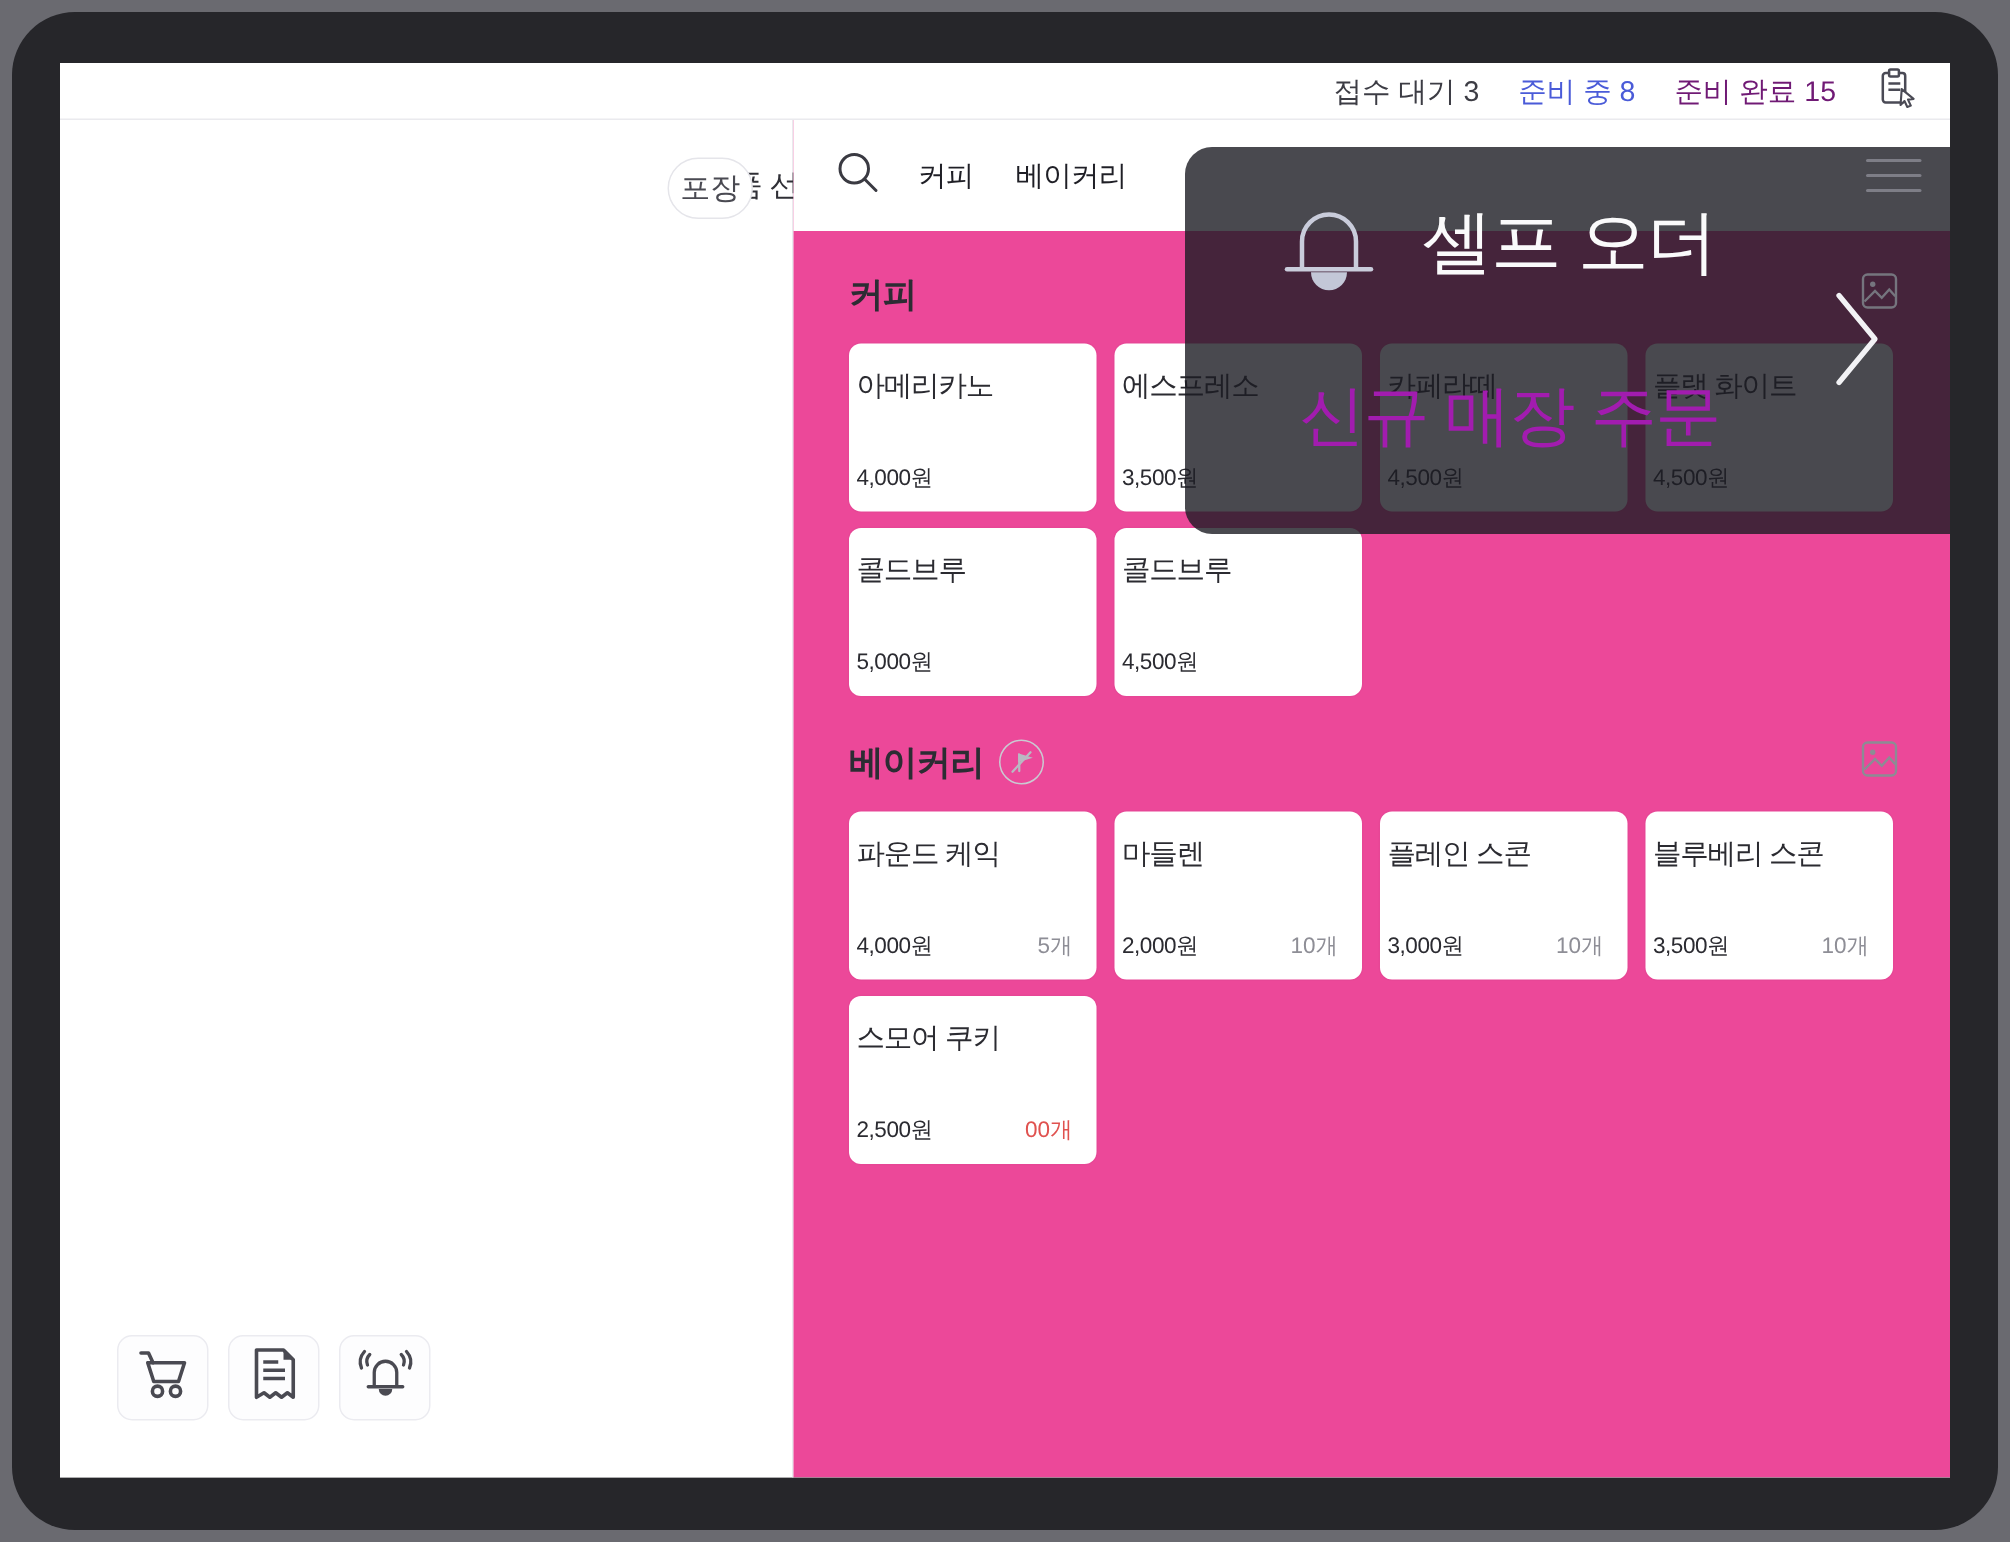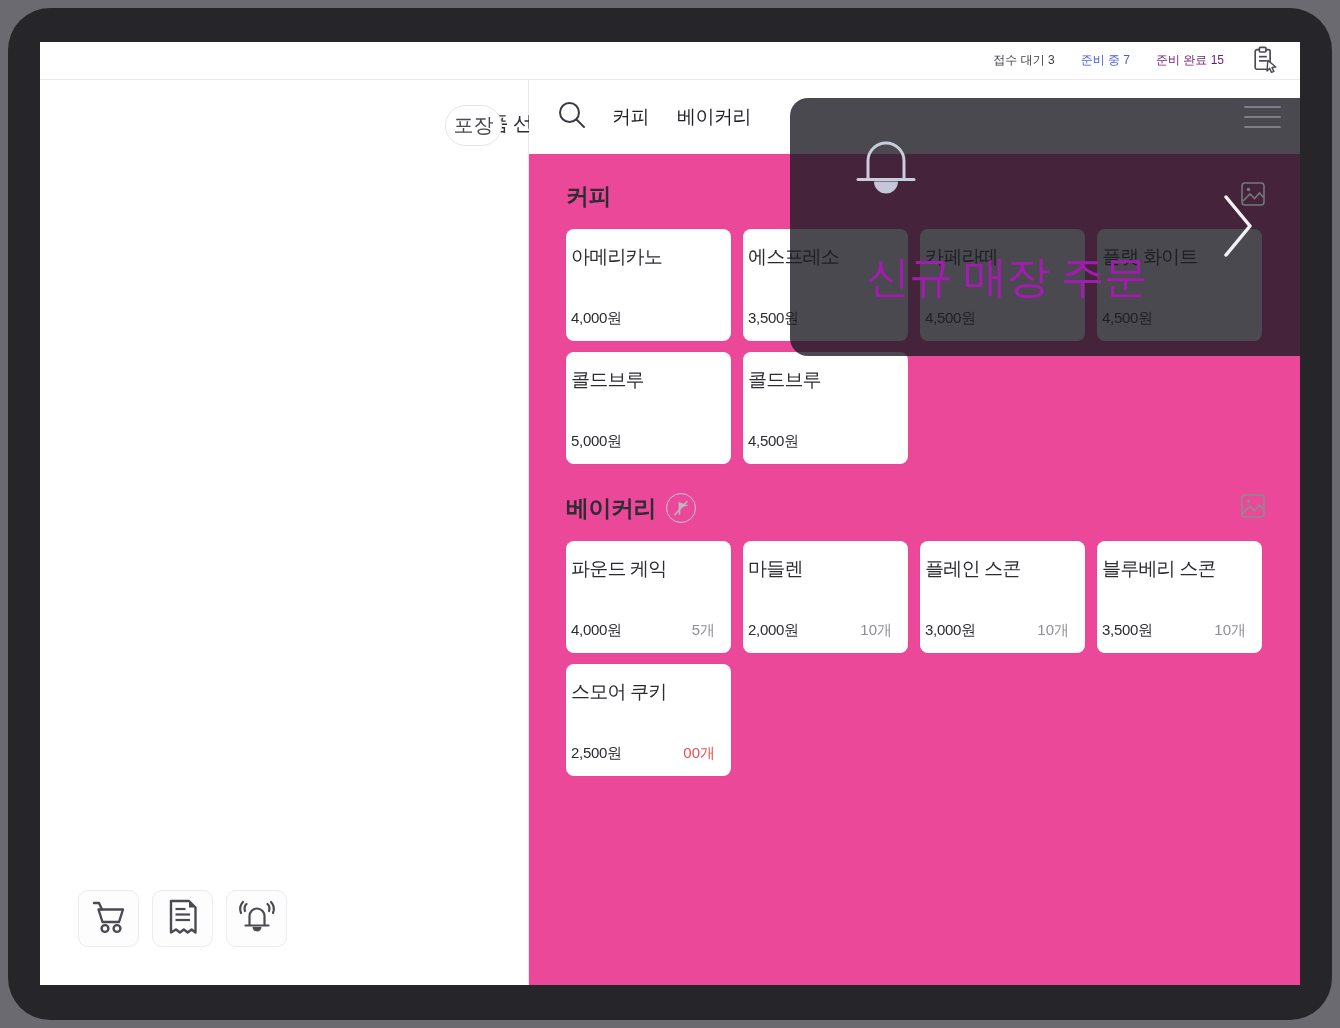--- a/index.html
+++ b/index.html
@@ -1,21 +1,21 @@
 <!DOCTYPE html>
 <html><head>
 <meta charset="utf-8">
 <style>
   * { margin:0; padding:0; box-sizing:border-box; }
   html,body { width:1340px; height:1028px; background:#6a6a70; font-family:"Liberation Sans",sans-serif; overflow:hidden; }
   .tablet { position:absolute; left:8px; top:8px; width:1324px; height:1012px; background:#26262a; border-radius:42px; }
   .screen { position:absolute; left:40px; top:42px; width:1260px; height:943px; background:#ffffff; overflow:hidden; }
 
   
-  .topbar { position:absolute; left:0; top:0; width:1260px; height:38px; background:#fff; border-bottom:1px solid #eaeaee; display:flex; align-items:center; justify-content:flex-end; gap:26px; padding-right:20px; font-size:12px; z-index:2; }
+  .topbar { position:absolute; left:0; top:0; width:1260px; height:38px; background:#fff; border-bottom:1px solid #eaeaee; display:flex; align-items:center; justify-content:flex-end; gap:26px; padding-right:20px; font-size:19px; z-index:2; }
   .stat-waiting { color:#3c3c44; }
   .stat-preparing { color:#4a5bd8; }
   .stat-ready { color:#701a75; font-weight:normal; }
   .order-list-btn { width:30px; height:30px; display:flex; align-items:center; justify-content:center; }
 
   
   .left-panel { position:absolute; left:0; top:38px; width:489px; height:905px; background:#fff; border-right:1px solid #e9e9ed; }
   .lp-title { position:absolute; top:30px; left:0; width:100%; text-align:right; font-size:20px; font-weight:500; color:#2f2f36; letter-spacing:-0.5px;margin-left:24px; }
   .takeout-pill { position:absolute; top:25px; right:26px; width:57px; height:41px; background:#fff; border:1px solid #e5e5ea; border-radius:21px; color:#4a4a52; font-size:20px; display:flex; align-items:center; justify-content:center; cursor:pointer; }
   .lp-footer { position:absolute; left:38px; bottom:38px; display:flex; gap:13px; }
@@ -52,21 +52,21 @@
   .ov-chevron { position:absolute; right:46px; top:94px; }
 </style>
 </head>
 <body>
 
 <div class="tablet"></div>
 <div class="screen">
 
   <div class="topbar">
     <span class="stat-waiting">접수 대기 3</span>
-    <span class="stat-preparing">준비 중 7</span>
+    <span class="stat-preparing">준비 중 8</span>
     <span class="stat-ready">준비 완료 15</span>
     <span class="order-list-btn">
       <span>
         <svg width="28" height="28" viewBox="0 0 30 30" fill="none">
           <rect x="4.5" y="5" width="16" height="21" rx="2" stroke="#4a4a55" stroke-width="1.8"></rect>
           <rect x="9" y="2.5" width="7" height="5" rx="1" fill="#fff" stroke="#4a4a55" stroke-width="1.8"></rect>
           <line x1="8.5" y1="12.5" x2="17" y2="12.5" stroke="#4a4a55" stroke-width="1.8"></line>
           <line x1="8.5" y1="17" x2="17" y2="17" stroke="#4a4a55" stroke-width="1.8"></line>
           <path d="M18 16.5 L26.5 23.5 L22.5 24 L24.5 28.3 L22 29.3 L20 25 L17.2 27.8 Z" fill="#fff" stroke="#4a4a55" stroke-width="1.5" stroke-linejoin="round"></path>
         </svg>
@@ -252,20 +252,21 @@
   </div>
 
   <div class="overlay">
     <span class="ov-bell">
       <svg width="64" height="64" viewBox="0 0 64 64" fill="none">
         <path d="M14 42 V25 a18 18 0 0 1 36 0 V42" stroke="#c9ccdb" stroke-width="3"></path>
         <path d="M4 43.5 H60" stroke="#c9ccdb" stroke-width="3" stroke-linecap="round"></path>
         <path d="M20 45.5 a12 12 0 0 0 24 0 Z" fill="#c3c7d7"></path>
       </svg>
     </span>
+    <span class="ov-title">셀프 오더</span>
     <span class="ov-sub">신규 매장 주문</span>
     <span class="ov-chevron">
       <svg width="32" height="68" viewBox="0 0 32 68" fill="none" stroke="#f2f2f5" stroke-width="3.5" stroke-linecap="round" stroke-linejoin="round">
         <polyline points="4,5 28,34 4,63"></polyline>
       </svg>
     </span>
   </div>
 
 </div>
 

